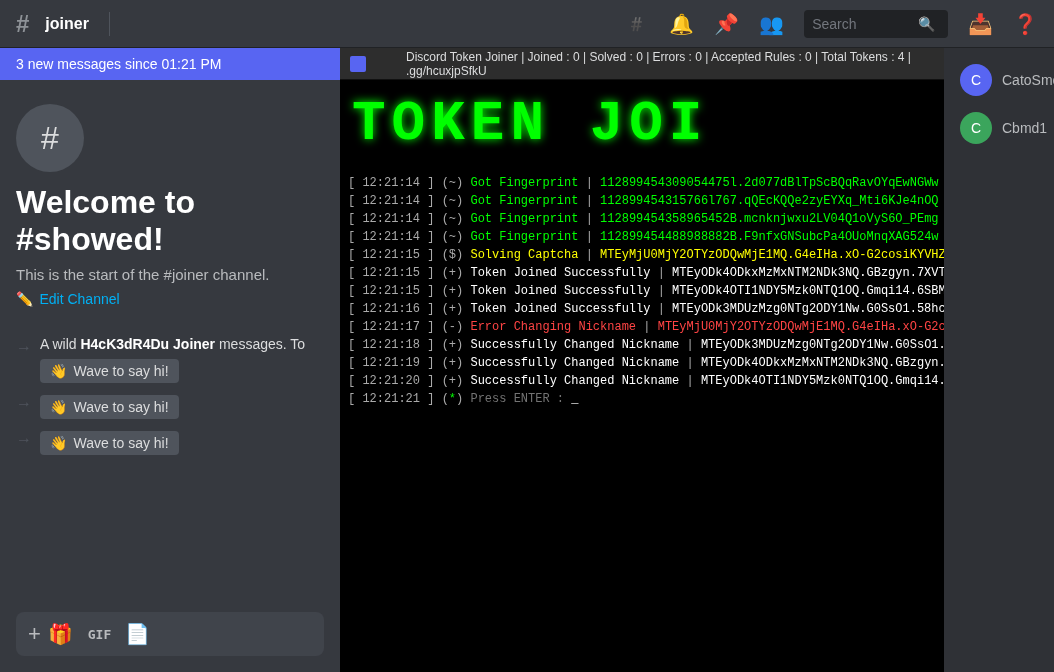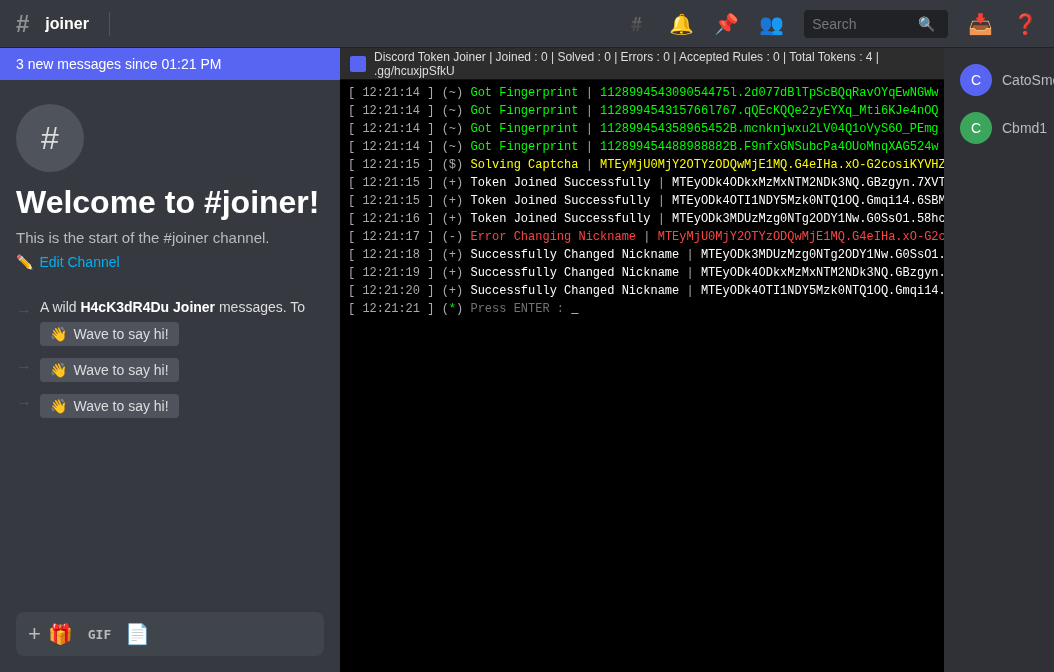--- a/index.html
+++ b/index.html
@@ -163,21 +163,21 @@
       flex-shrink: 0;
       border-bottom: 1px solid #111;
     }
     .terminal-icon {
       width: 16px; height: 16px;
       background: #5865f2;
       border-radius: 2px;
       flex-shrink: 0;
     }
     .terminal-title-text {
-      color: #dcddde; font-size: 12px;
+      color: #dcddde; font-size: 12px; margin-left: 32px;
     }
 
     
     .ascii-art {
       padding: 8px 12px;
       font-family: 'Courier New', Courier, monospace;
       color: #00ff00;
       font-size: 28px;
       font-weight: bold;
       background: #000;
@@ -250,21 +250,21 @@
 <div class="main-layout">
 
   <div class="channel-panel">
 
     <div class="new-messages-banner">3 new messages since 01:21 PM</div>
 
     <div class="channel-welcome">
       <div class="channel-icon">
         <span>#</span>
       </div>
-      <div class="channel-title">Welcome to #joiner!</div>
+      <div class="channel-title">Welcome to #showed!</div>
       <div class="channel-desc">This is the start of the #joiner channel.</div>
       <button class="edit-channel-btn">
         <span>✏️</span>
         <span>Edit Channel</span>
       </button>
     </div>
 
     <div class="messages-area">
 
       <div class="message-item">
@@ -315,20 +315,23 @@
     </div>
   </div>
 
   <div class="terminal-panel">
 
     <div class="terminal-titlebar">
       <div class="terminal-icon"></div>
       <span class="terminal-title-text">Discord Token Joiner | Joined : 0 | Solved : 0 | Errors : 0 | Accepted Rules : 0 | Total Tokens : 4 | .gg/hcuxjpSfkU</span>
     </div>
 
+    <div class="ascii-art">
+      <span style="font-family:'Courier New',monospace; font-size:56px; font-weight:900; color:#00ff00; text-shadow:0 0 10px #00ff00; letter-spacing:6px;">TOKEN JOI</span>
+    </div>
 
     <div class="terminal-output" id="terminal-output">
     <div class="t-line"><span style="color:#aaa">[ </span><span style="color:#aaa">12:21:14</span><span style="color:#aaa"> ] </span><span style="color:#aaa">(</span><span style="color:#aaa">~</span><span style="color:#aaa">)</span> <span style="color:#00ff00">Got Fingerprint</span> <span style="color:#aaa">| </span><span style="color:#00ff00">112899454309054475l.2d077dBlTpScBQqRavOYqEwNGWw</span></div>
         <div class="t-line"><span style="color:#aaa">[ </span><span style="color:#aaa">12:21:14</span><span style="color:#aaa"> ] </span><span style="color:#aaa">(</span><span style="color:#aaa">~</span><span style="color:#aaa">)</span> <span style="color:#00ff00">Got Fingerprint</span> <span style="color:#aaa">| </span><span style="color:#00ff00">112899454315766l767.qQEcKQQe2zyEYXq_Mti6KJe4nOQ</span></div>
         <div class="t-line"><span style="color:#aaa">[ </span><span style="color:#aaa">12:21:14</span><span style="color:#aaa"> ] </span><span style="color:#aaa">(</span><span style="color:#aaa">~</span><span style="color:#aaa">)</span> <span style="color:#00ff00">Got Fingerprint</span> <span style="color:#aaa">| </span><span style="color:#00ff00">112899454358965452B.mcnknjwxu2LV04Q1oVyS6O_PEmg</span></div>
         <div class="t-line"><span style="color:#aaa">[ </span><span style="color:#aaa">12:21:14</span><span style="color:#aaa"> ] </span><span style="color:#aaa">(</span><span style="color:#aaa">~</span><span style="color:#aaa">)</span> <span style="color:#00ff00">Got Fingerprint</span> <span style="color:#aaa">| </span><span style="color:#00ff00">112899454488988882B.F9nfxGNSubcPa4OUoMnqXAG524w</span></div>
         <div class="t-line"><span style="color:#aaa">[ </span><span style="color:#aaa">12:21:15</span><span style="color:#aaa"> ] </span><span style="color:#aaa">(</span><span style="color:#aaa">$</span><span style="color:#aaa">)</span> <span style="color:#ffff00">Solving Captcha</span> <span style="color:#aaa">| </span><span style="color:#ffff00">MTEyMjU0MjY2OTYzODQwMjE1MQ.G4eIHa.xO-G2cosiKYVHZdG***</span></div>
         <div class="t-line"><span style="color:#aaa">[ </span><span style="color:#aaa">12:21:15</span><span style="color:#aaa"> ] </span><span style="color:#aaa">(</span><span style="color:#aaa">+</span><span style="color:#aaa">)</span> <span style="color:#ffffff">Token Joined Successfully</span> <span style="color:#aaa">| </span><span style="color:#ffffff">MTEyODk4ODkxMzMxNTM2NDk3NQ.GBzgyn.7XVTKQprhO</span></div>
         <div class="t-line"><span style="color:#aaa">[ </span><span style="color:#aaa">12:21:15</span><span style="color:#aaa"> ] </span><span style="color:#aaa">(</span><span style="color:#aaa">+</span><span style="color:#aaa">)</span> <span style="color:#ffffff">Token Joined Successfully</span> <span style="color:#aaa">| </span><span style="color:#ffffff">MTEyODk4OTI1NDY5Mzk0NTQ1OQ.Gmqi14.6SBMBDTocp</span></div>
         <div class="t-line"><span style="color:#aaa">[ </span><span style="color:#aaa">12:21:16</span><span style="color:#aaa"> ] </span><span style="color:#aaa">(</span><span style="color:#aaa">+</span><span style="color:#aaa">)</span> <span style="color:#ffffff">Token Joined Successfully</span> <span style="color:#aaa">| </span><span style="color:#ffffff">MTEyODk3MDUzMzg0NTg2ODY1Nw.G0SsO1.58hcfVcGL0</span></div>

